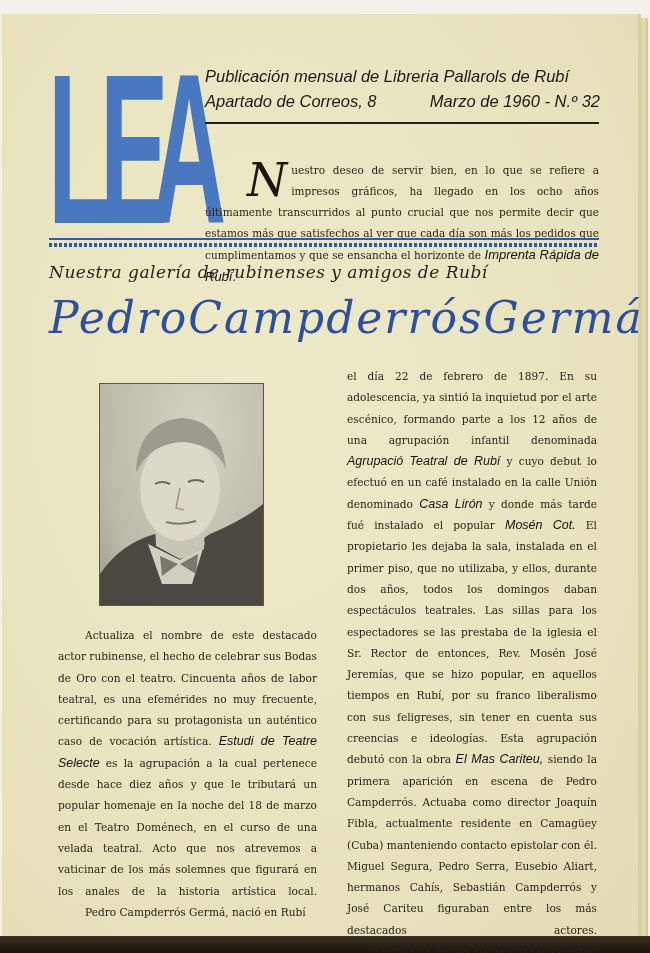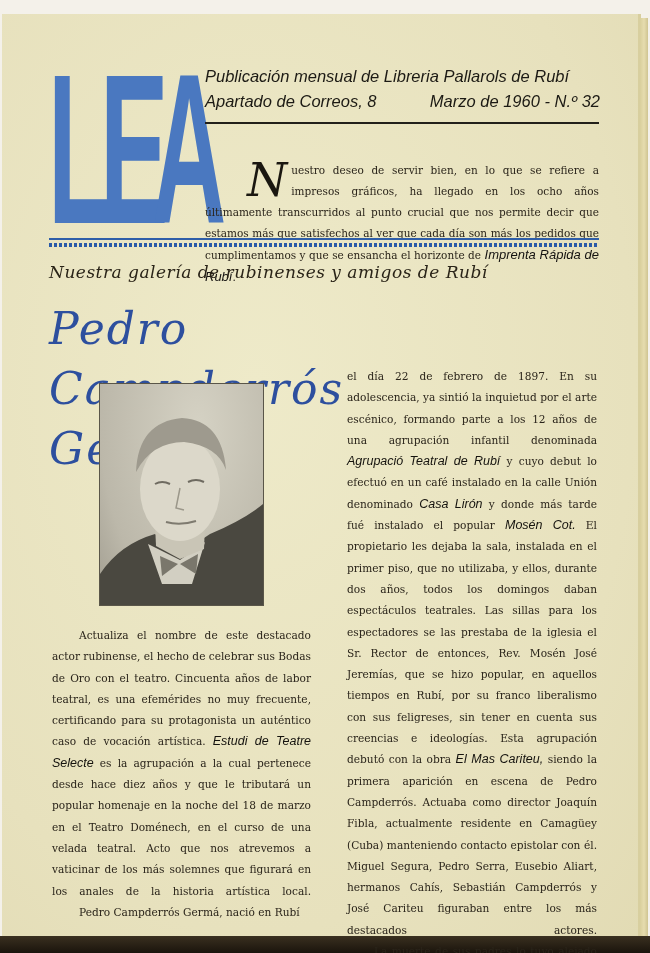--- a/index.html
+++ b/index.html
@@ -56,36 +56,36 @@
   .dot-rule {
     position: absolute; left: 49px; top: 243px; width: 550px; height: 4px;
     background-image: repeating-linear-gradient(to right, #2a5aa8 0 3px, transparent 3px 5px);
   }
   .series-title {
     position: absolute; left: 49px; top: 262px; width: 550px; 
     font-family: "DejaVu Serif", serif; font-style: italic;
     font-size: 17px; color: #2a2418; letter-spacing: 0.5px;
   }
   .person-name {
-    position: absolute; left: 49px; top: 299px; width: 550px;
+    position: absolute; left: 49px; top: 288px; width: 550px;
     display: flex; justify-content: space-between;
     font-family: "DejaVu Serif", serif; font-style: italic;
-    font-size: 44px; line-height: 60px; color: #2d4f9e; letter-spacing: 2px; flex-direction: column;
+    font-size: 44px; line-height: 60px; color: #2d4f9e; letter-spacing: 2px;
   }
   .portrait {
     position: absolute; left: 99px; top: 383px; width: 163px; height: 221px;
     border: 1.5px solid #5a5649; overflow: hidden;
     background: radial-gradient(ellipse at 60% 20%, #d5d2c4, #bcb8aa 70%, #a09c8f);
   }
   .portrait svg { width: 100%; height: 100%; display: block; }
   .col {
     position: absolute; font-size: 10.6px; line-height: 21.3px; color: #2a241a;
     text-align: justify; text-align-last: justify;
   }
-  .col.left { left: 52px; top: 625px; width: 259px; }
+  .col.left { left: 58px; top: 625px; width: 259px; }
   .col.right { left: 347px; top: 366px; width: 250px; }
   .col p { margin: 0; }
   .col .indent { text-indent: 27px; }
   .col .last { text-align-last: left; }
   .col b {
     font-family: "Liberation Sans", sans-serif; font-style: italic;
     font-weight: normal; font-size: 12.5px; color: #15130e;
   }
 </style>
 </head>

